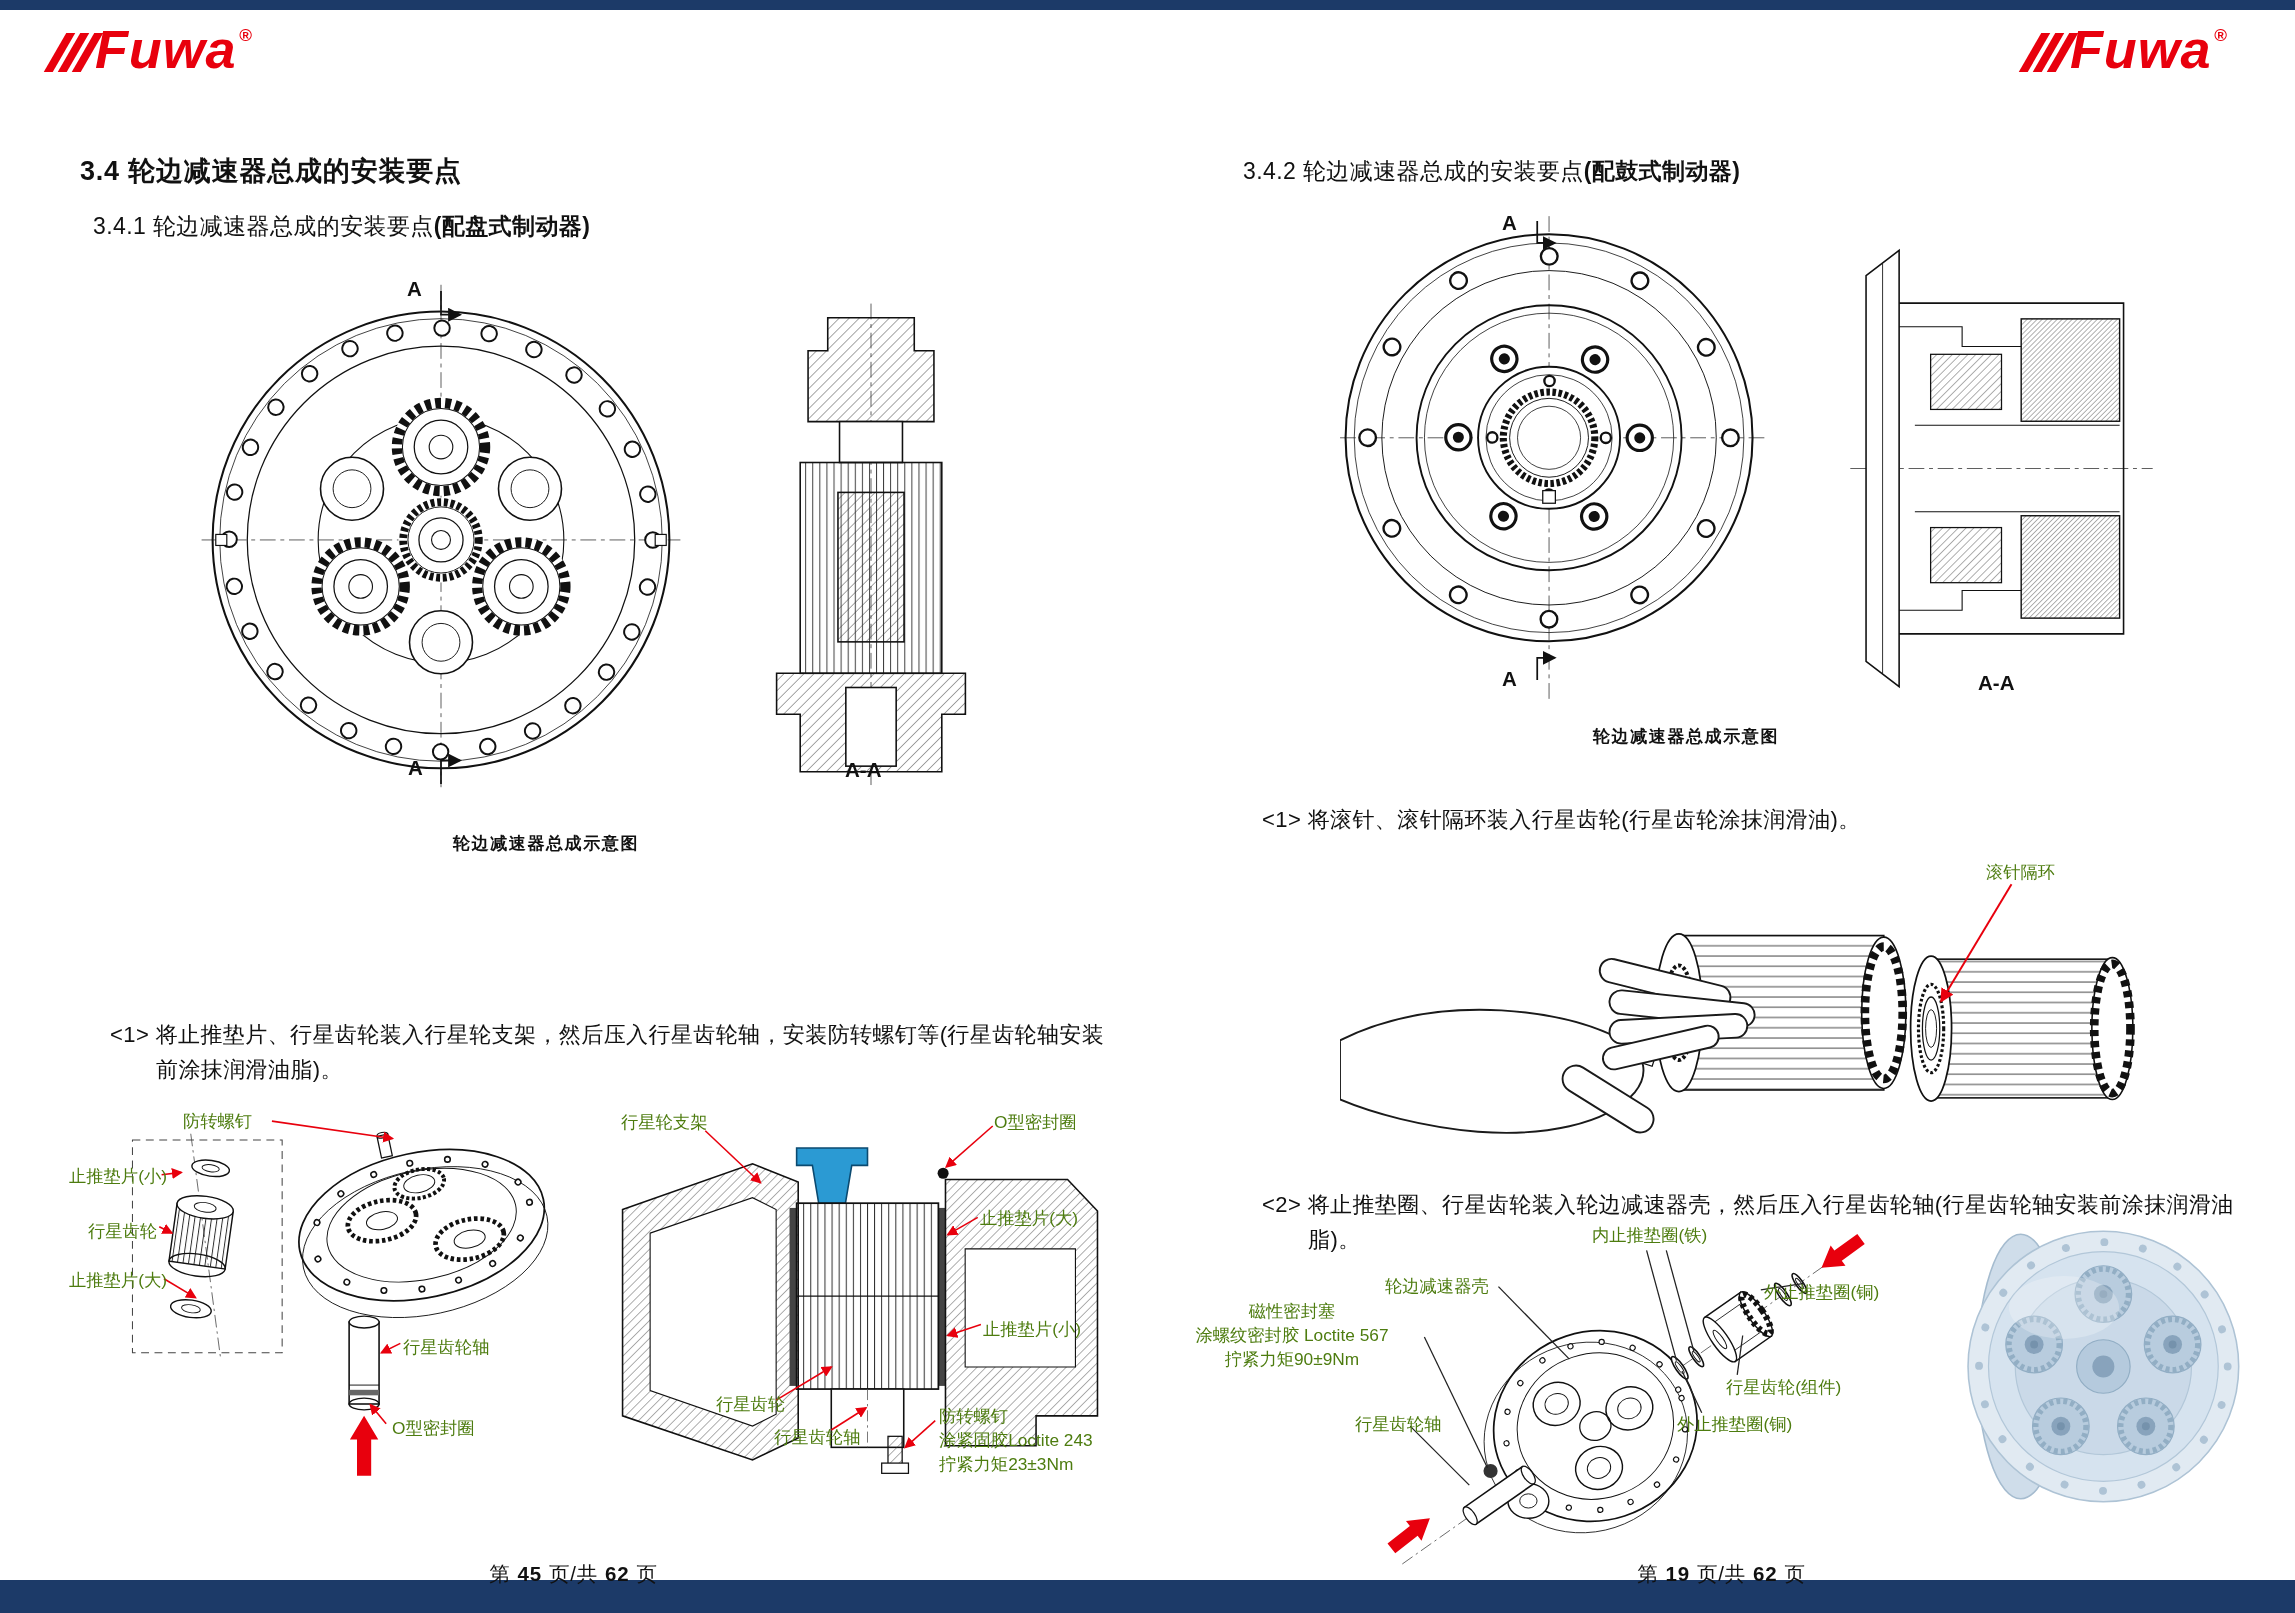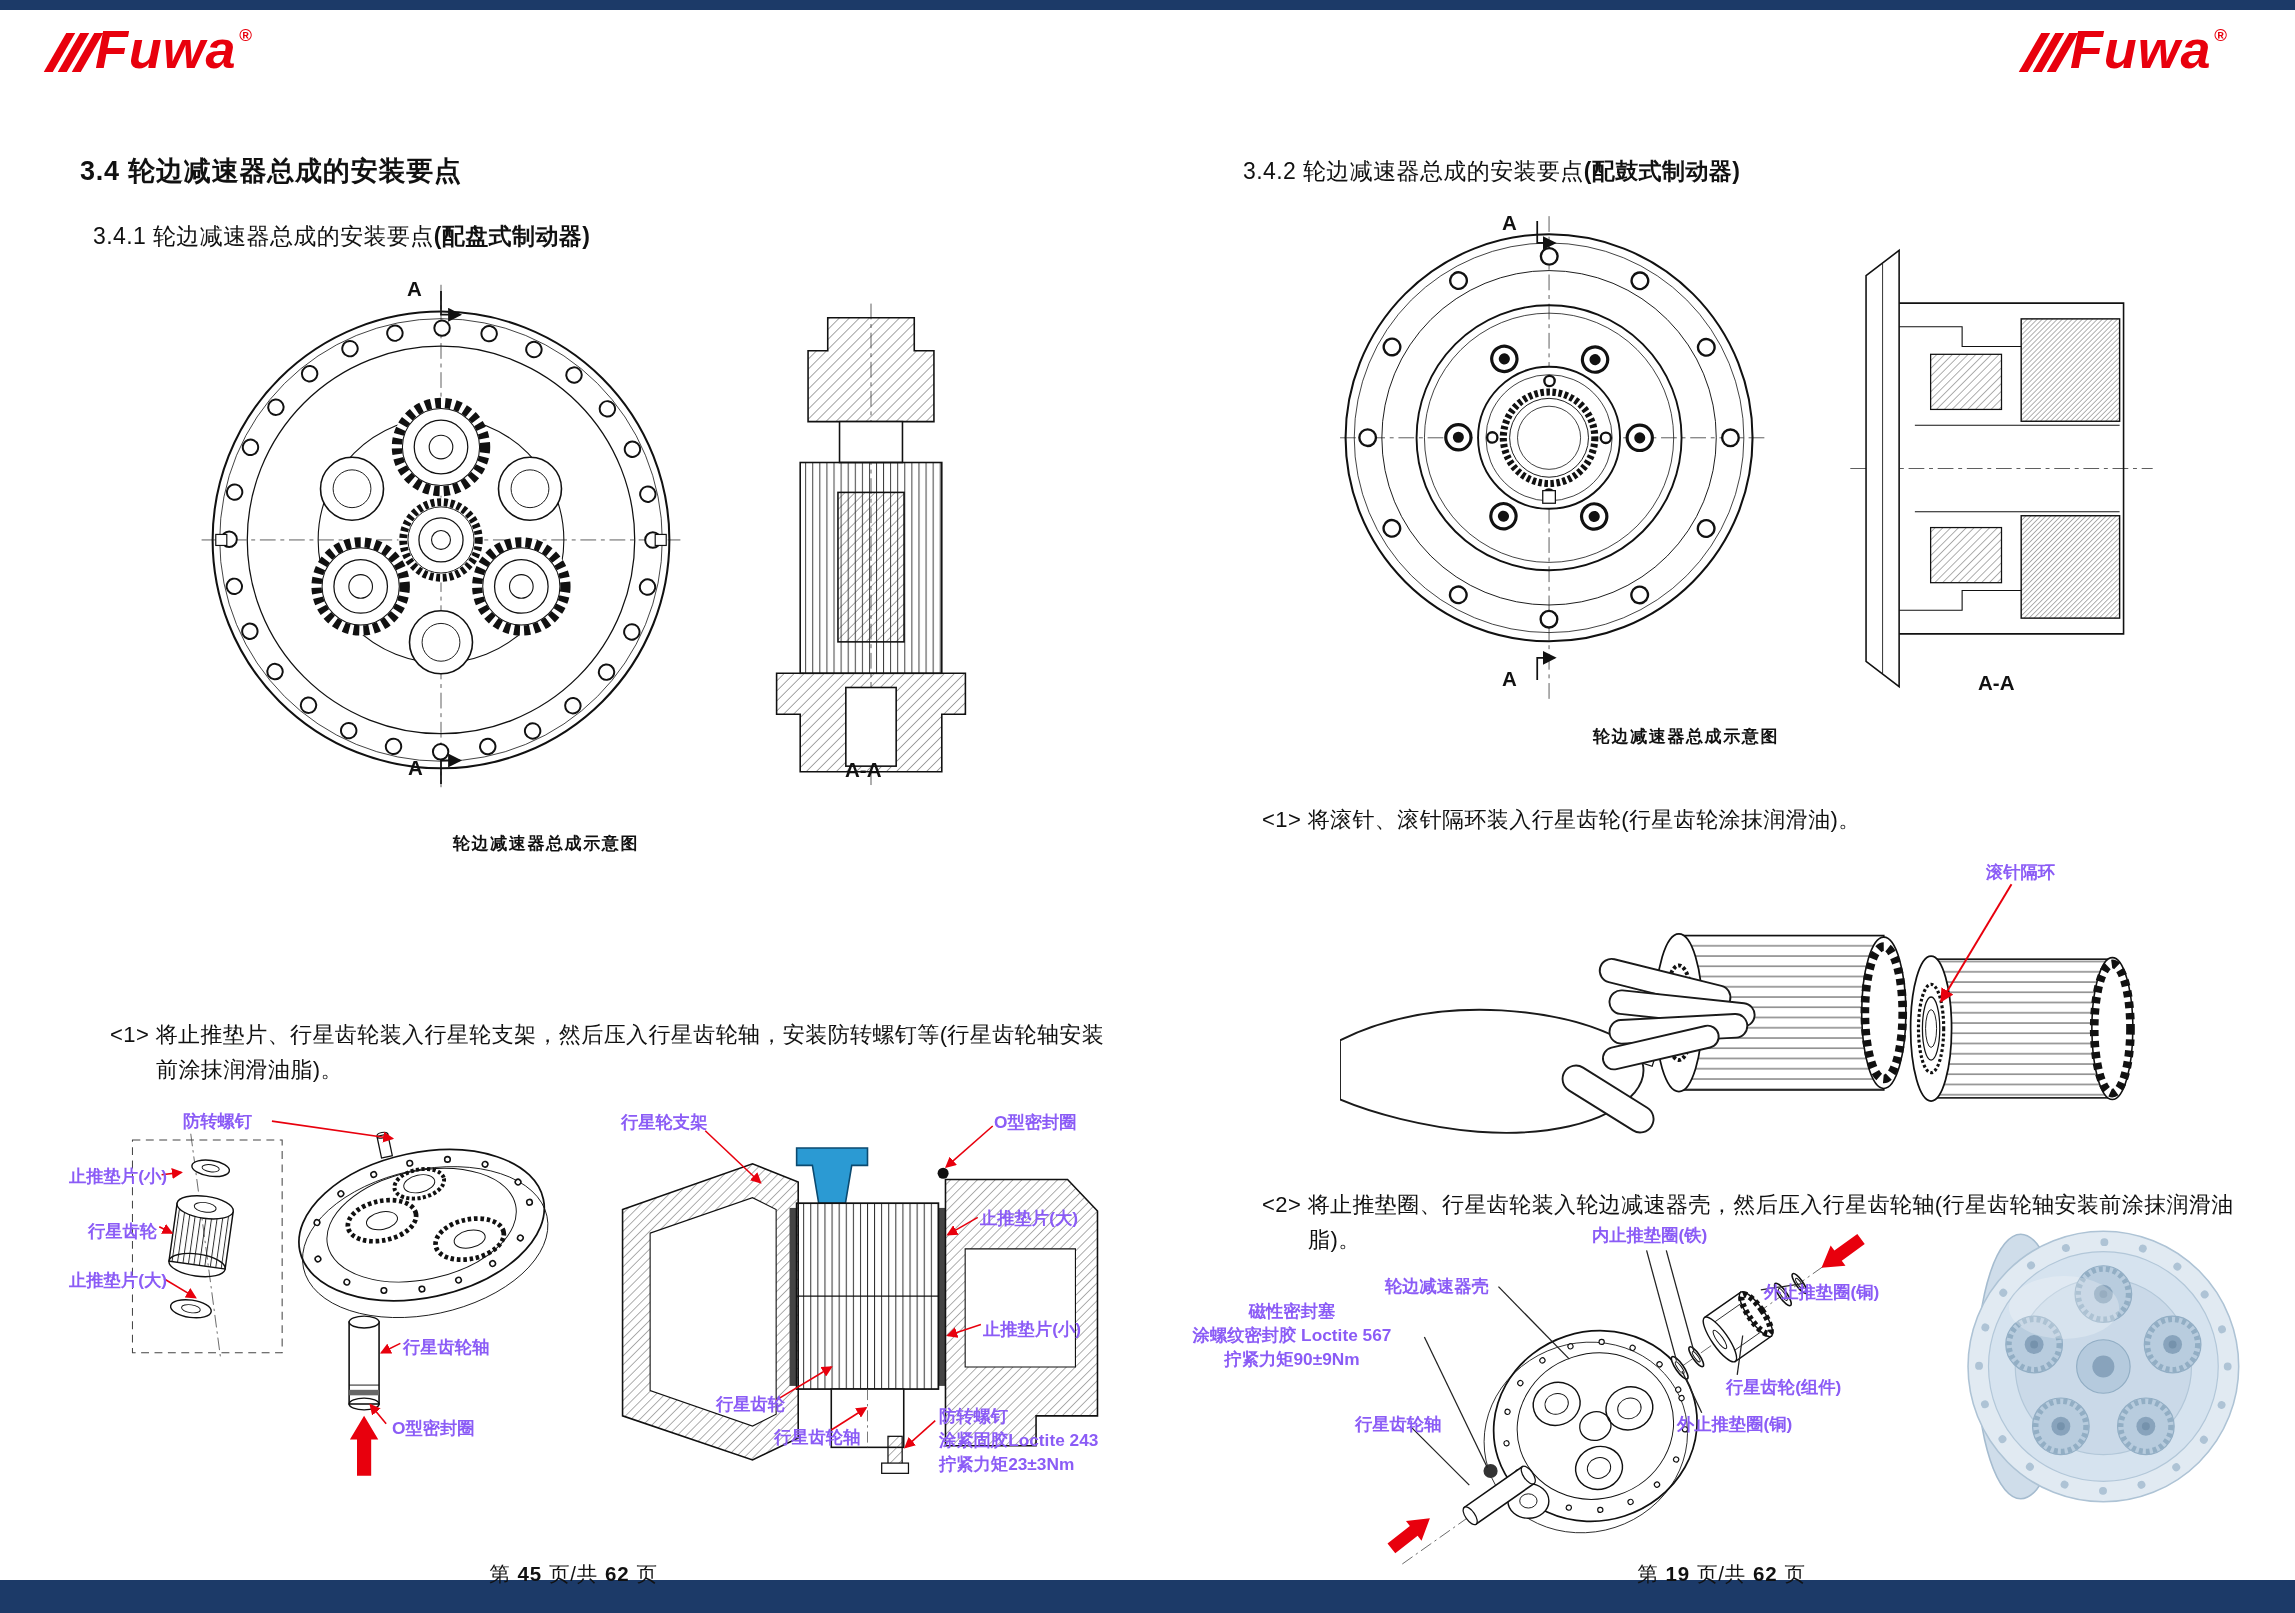--- a/index.html
+++ b/index.html
@@ -14,21 +14,21 @@
   .logo .slashes{display:flex;gap:5.5px;margin-top:9.5px}
   .logo .slashes i{display:block;width:8.7px;height:39px;background:#e8000d;transform:skewX(-30deg)}
   .logo .brand{font-size:54px;line-height:.95;font-weight:700;font-style:italic;letter-spacing:0.8px}
   .logo .reg{font-size:17.3px;font-weight:700;margin-top:1.6px}
   h1.sec{position:absolute;font-size:27px;font-weight:700;letter-spacing:0.8px}
   h2.sec{position:absolute;font-size:23px;font-weight:400;letter-spacing:0.4px}
   h2.sec b{font-weight:700}
   .step{position:absolute;font-size:22px;line-height:1.6;letter-spacing:0.4px;padding-left:46px;text-indent:-46px}
   .cap{position:absolute;font-size:17px;font-weight:700;letter-spacing:1.6px}
   .marker{position:absolute;font-size:20.5px;font-weight:600}
-  .lbl{position:absolute;font-size:17.3px;font-weight:700;white-space:nowrap;line-height:1.38;color:#8b5cf6}
+  .lbl{position:absolute;font-size:17.3px;font-weight:400;white-space:nowrap;line-height:1.38;color:#4d7c0f}
   .lbl.r{text-align:center}
   .footer{position:absolute;width:1147px;text-align:center;font-size:20.5px;letter-spacing:0.8px}
   .footer b{font-weight:700;margin:0 7px}
 </style>
 </head>
 <body>
 
 <div class="sheet">
   <div class="bar top"></div>
   <div class="bar bottom"></div>
@@ -39,21 +39,21 @@
       <span class="slashes">
           <i></i>
           <i></i>
           <i></i>
         </span>
       <span class="brand">Fuwa</span>
       <span class="reg">®</span>
     </div>
 
     <h1 class="sec" style="left:80px;top:153px">3.4 轮边减速器总成的安装要点</h1>
-    <h2 class="sec" style="left:93px;top:221px"><span>3.4.1 轮边减速器总成的安装要点</span><b>(配盘式制动器)</b></h2>
+    <h2 class="sec" style="left:93px;top:211px"><span>3.4.1 轮边减速器总成的安装要点</span><b>(配盘式制动器)</b></h2>
 
     <svg class="abs" style="left:189px;top:280px" width="504" height="512" viewBox="0 0 640 650">
       <defs>
         <marker id="mk1" viewBox="0 0 10 10" refX="8.5" refY="5" markerWidth="8" markerHeight="8" orient="auto-start-reverse">
             <path d="M0 0L10 5L0 10z" fill="#111"></path>
           </marker>
       </defs>
       <g stroke="#555" stroke-width="1.2" stroke-dasharray="20 6 5 6">
         <line x1="320" y1="6" x2="320" y2="644"></line>
           <line x1="16" y1="330" x2="624" y2="330"></line>

